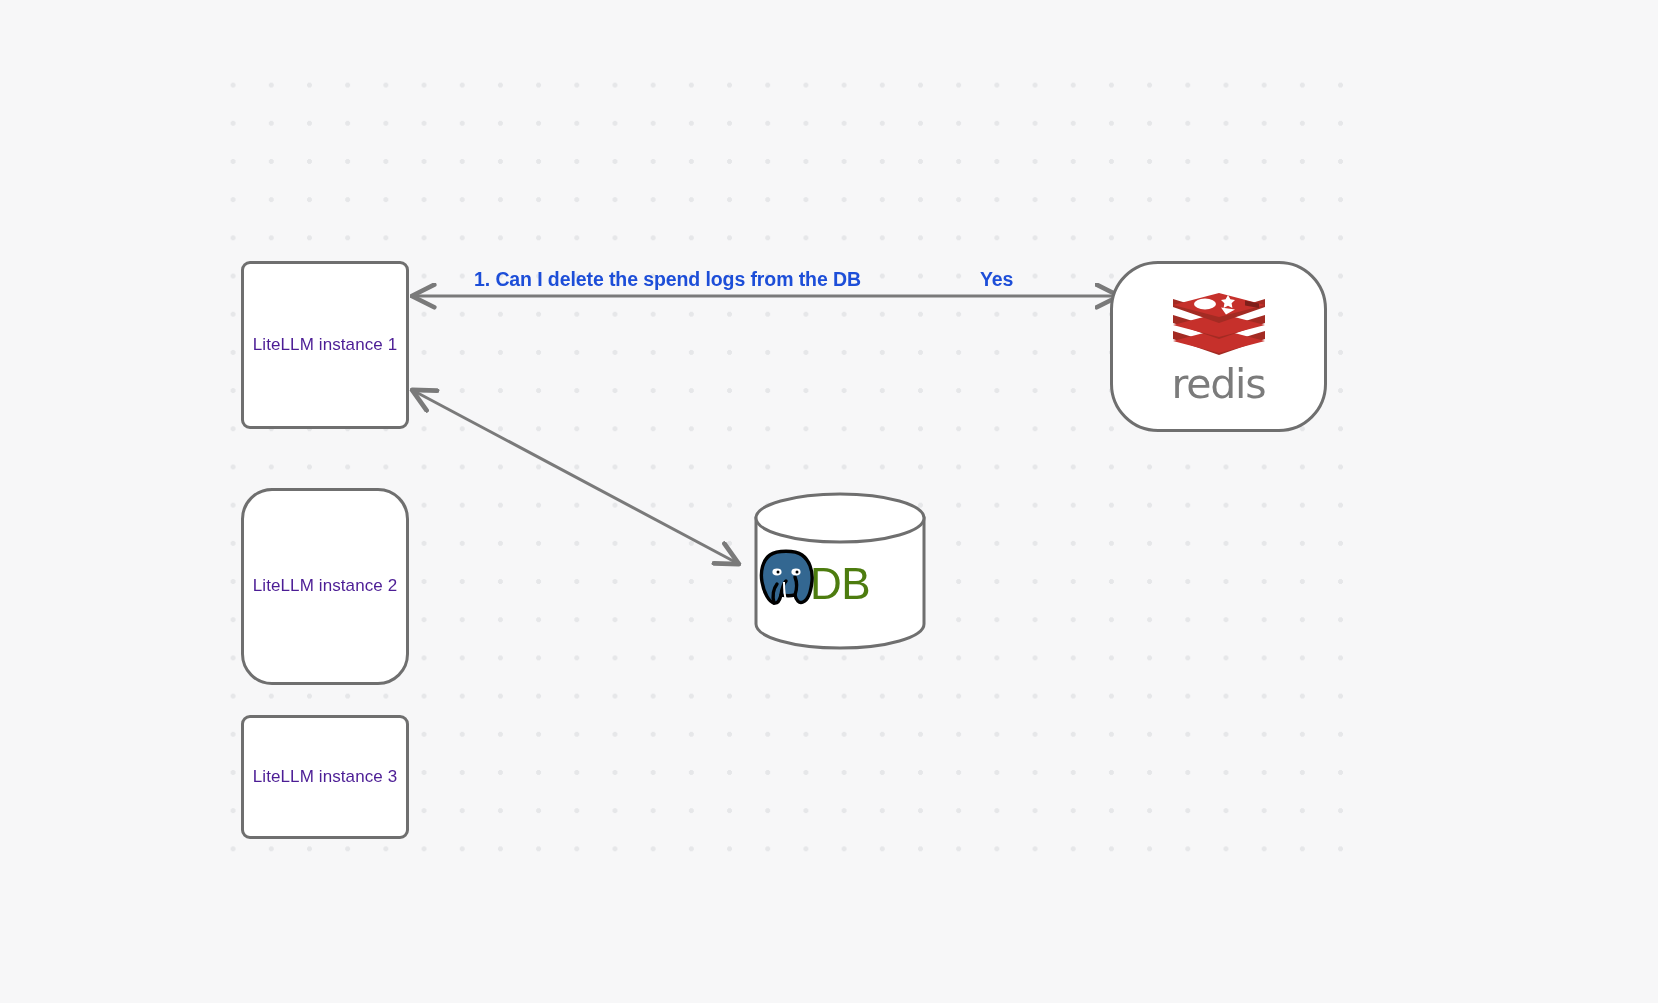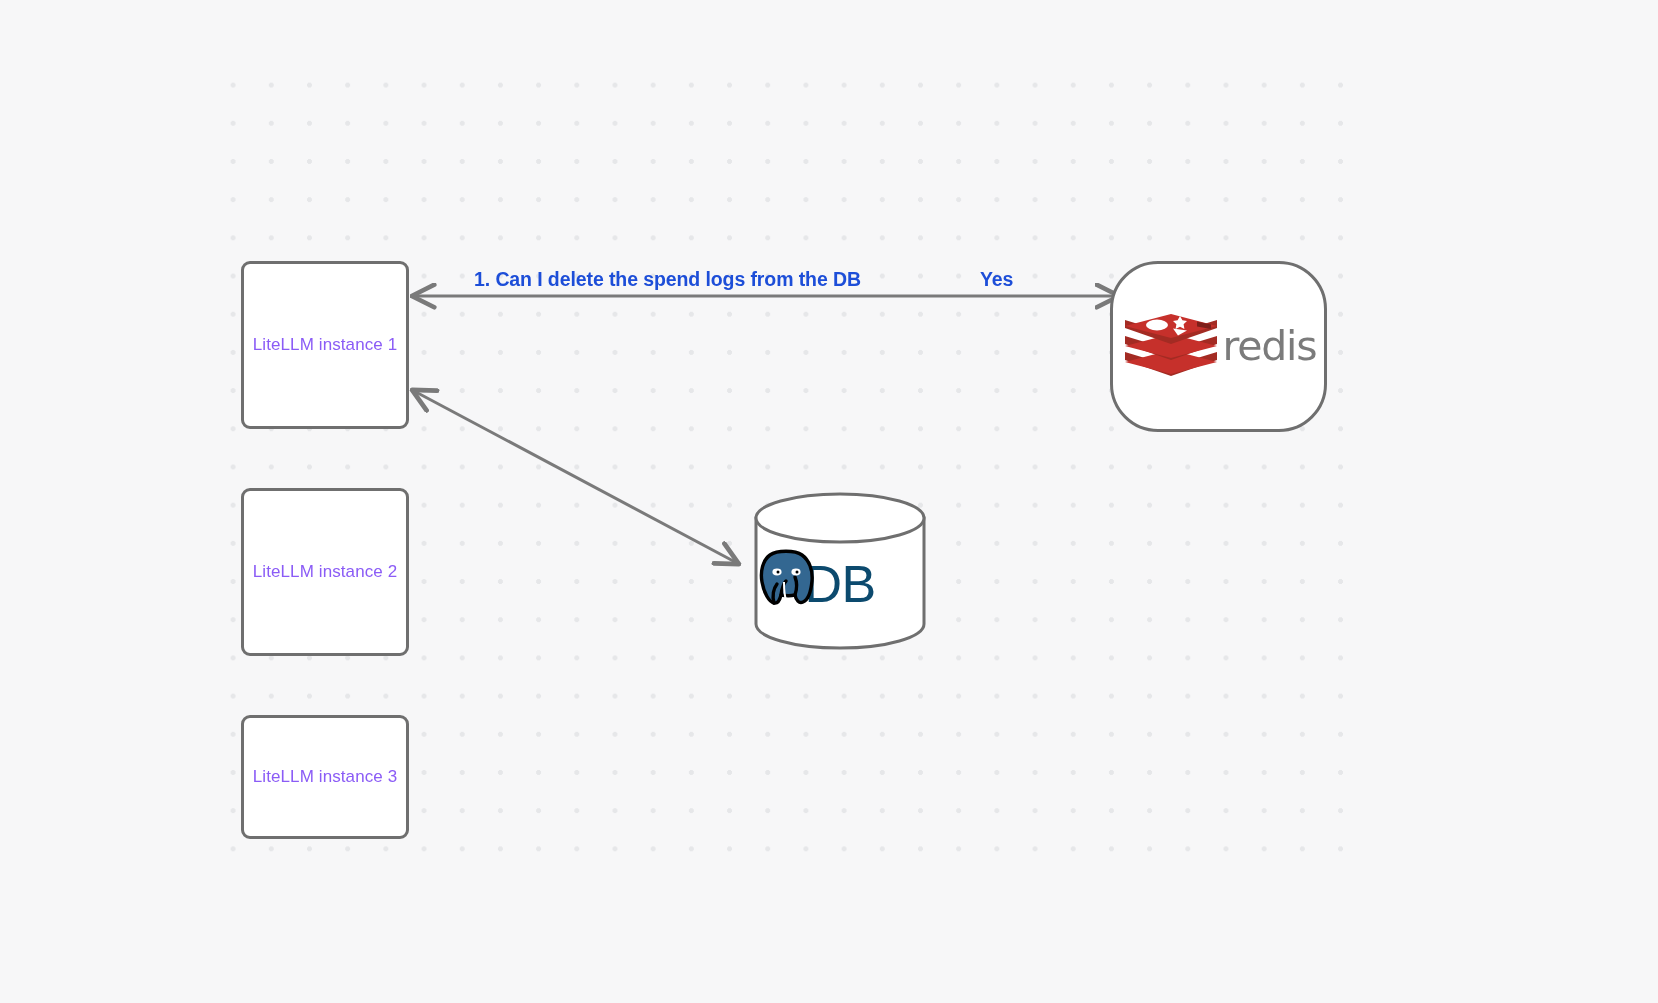--- a/index.html
+++ b/index.html
@@ -33,39 +33,39 @@
     background: #ffffff;
     border: 3px solid #6f6f6f;
     border-radius: 9px;
     box-sizing: border-box;
     display: flex;
     align-items: center;
     justify-content: center;
   }
   .node-label {
     font-size: 17px;
-    color: #8b5cf6;
+    color: #4c1d95;
     letter-spacing: 0.1px;
     text-align: left;
     line-height: 1.3;
   }
 
   
   #redis-node {
     position: absolute;
     left: 1110px;
     top: 261px;
     width: 217px;
     height: 171px;
     background: #ffffff;
     border: 3px solid #6f6f6f;
     border-radius: 48px;
     box-sizing: border-box;
     display: flex;
-    flex-direction: row;
+    flex-direction: column;
     align-items: center;
     justify-content: center;
     gap: 2px;
   }
   #redis-logo-stack { width: 100px; height: 74px; display:block; }
   #redis-wordmark {
     font-family: "DejaVu Sans", sans-serif;
     font-size: 41px;
     color: #7b7b7b;
     line-height: 1;
@@ -88,22 +88,22 @@
     top: 52px;
     width: 174px;
     height: 80px;
     display: flex;
     align-items: center;
     justify-content: center;
     gap: 0px;
   }
   #db-text {
     font-family: "Liberation Sans", sans-serif;
-    font-size: 52px;
-    color: #0c4a6e;
+    font-size: 44px;
+    color: #4d7c0f;
     line-height: 1;
     letter-spacing: -0.5px;
   }
 
   
   .edge-label {
     position: absolute;
     font-family: "Liberation Sans", sans-serif;
     font-weight: bold;
     font-size: 19.5px;
@@ -141,21 +141,21 @@
 
   <div class="edge-label" id="edge-label-1">1.  Can I delete the spend logs from the DB</div>
 
   <div class="edge-label" id="edge-label-1b">Yes</div>
 
 
   <div class="node-box" style="left:241px; top:261px; width:168px; height:168px;">
     <span class="node-label">LiteLLM instance 1</span>
   </div>
 
-  <div class="node-box" style="left:241px; top:488px; width:168px; height:168px;">
+  <div class="node-box" style="left:241px; top:488px; width:168px; height:197px;border-radius:31px;">
     <span class="node-label">LiteLLM instance 2</span>
   </div>
 
   <div class="node-box" style="left:241px; top:715px; width:168px; height:124px;">
     <span class="node-label">LiteLLM instance 3</span>
   </div>
 
   <div id="redis-node">
     <svg id="redis-logo-stack" viewBox="0 0 100 74">
 

